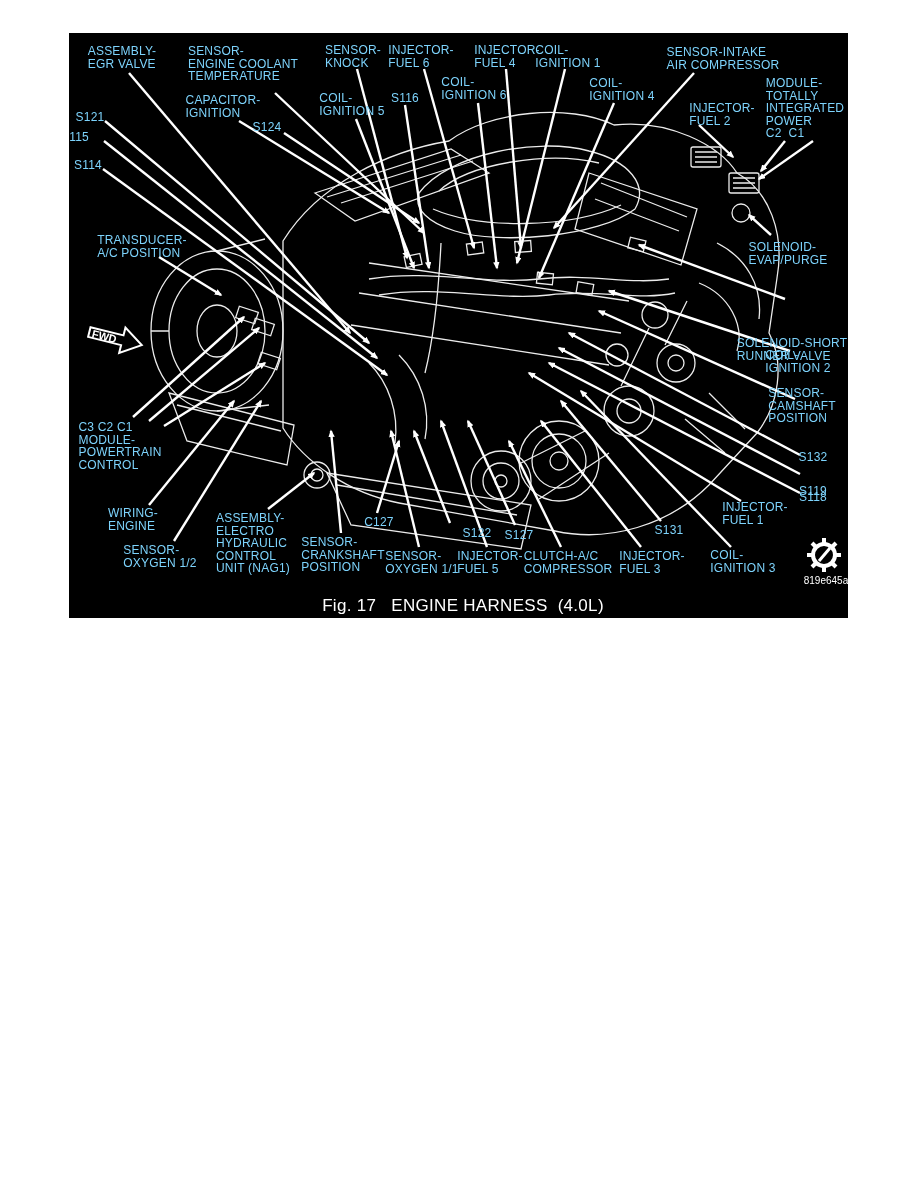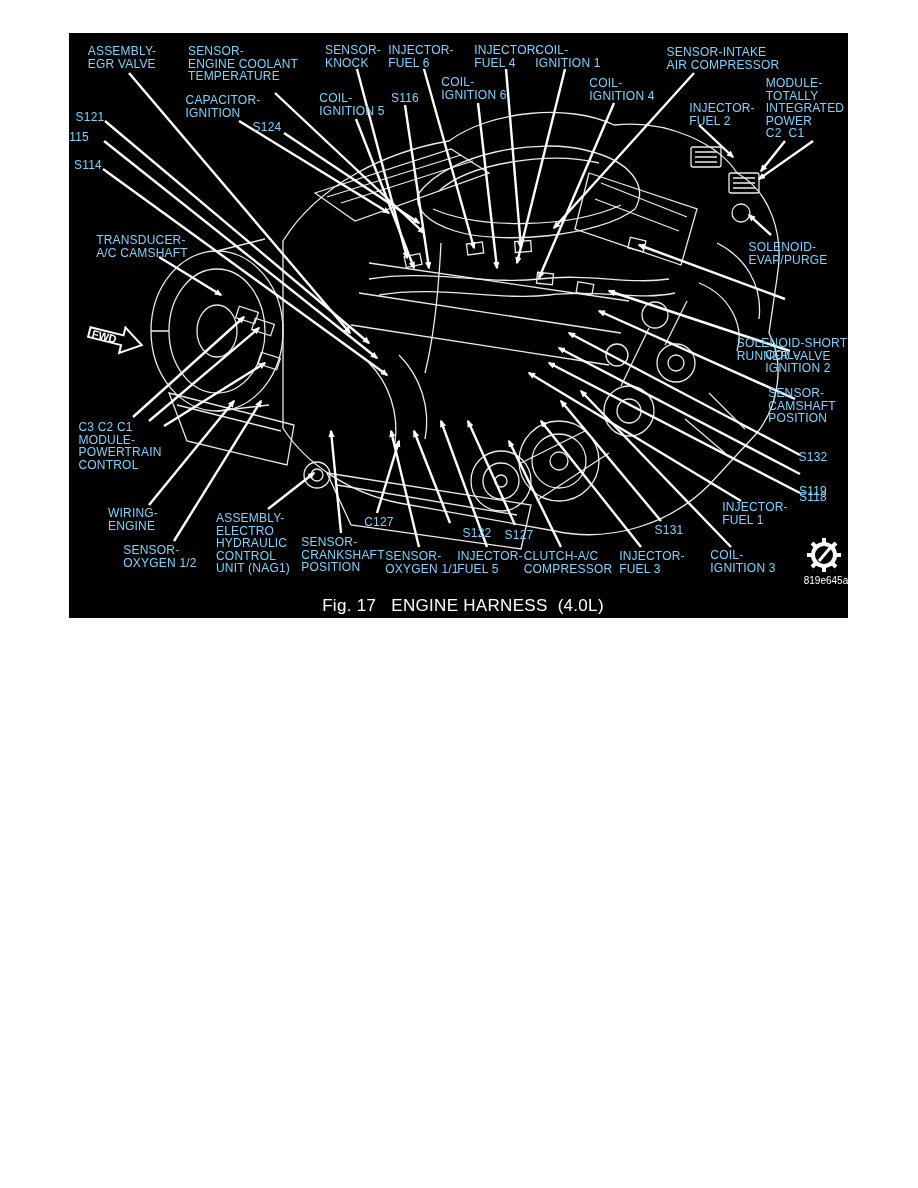--- a/index.html
+++ b/index.html
@@ -207,21 +207,21 @@
 IGNITION 6</div>
       <div class="callout" style="left: 553px; top: 44px;">COIL-
 IGNITION 4</div>
       <div class="callout" style="left: 653px; top: 69px;">INJECTOR-
 FUEL 2</div>
       <div class="callout" style="left: 191px; top: 88px; margin-left: 7px;">S124</div>
       <div class="callout" style="left: 21px; top: 78px;">S121</div>
       <div class="callout" style="left: 6px; top: 98px;">S115</div>
       <div class="callout" style="left: 19px; top: 126px;">S114</div>
       <div class="callout" style="left: 73px; top: 201px;">TRANSDUCER-
-A/C CAMSHAFT</div>
+A/C POSITION</div>
       <div class="callout" style="left: 719px; top: 208px;">SOLENOID-
 EVAP/PURGE</div>
       <div class="callout" style="left: 723px; top: 268px; margin-top: 36px;">SOLENOID-SHORT
 RUNNER VALVE</div>
       <div class="callout" style="left: 729px; top: 316px;">COIL-
 IGNITION 2</div>
       <div class="callout" style="left: 733px; top: 354px;">SENSOR-
 CAMSHAFT
 POSITION</div>
       <div class="callout" style="left: 744px; top: 418px;">S132</div>

